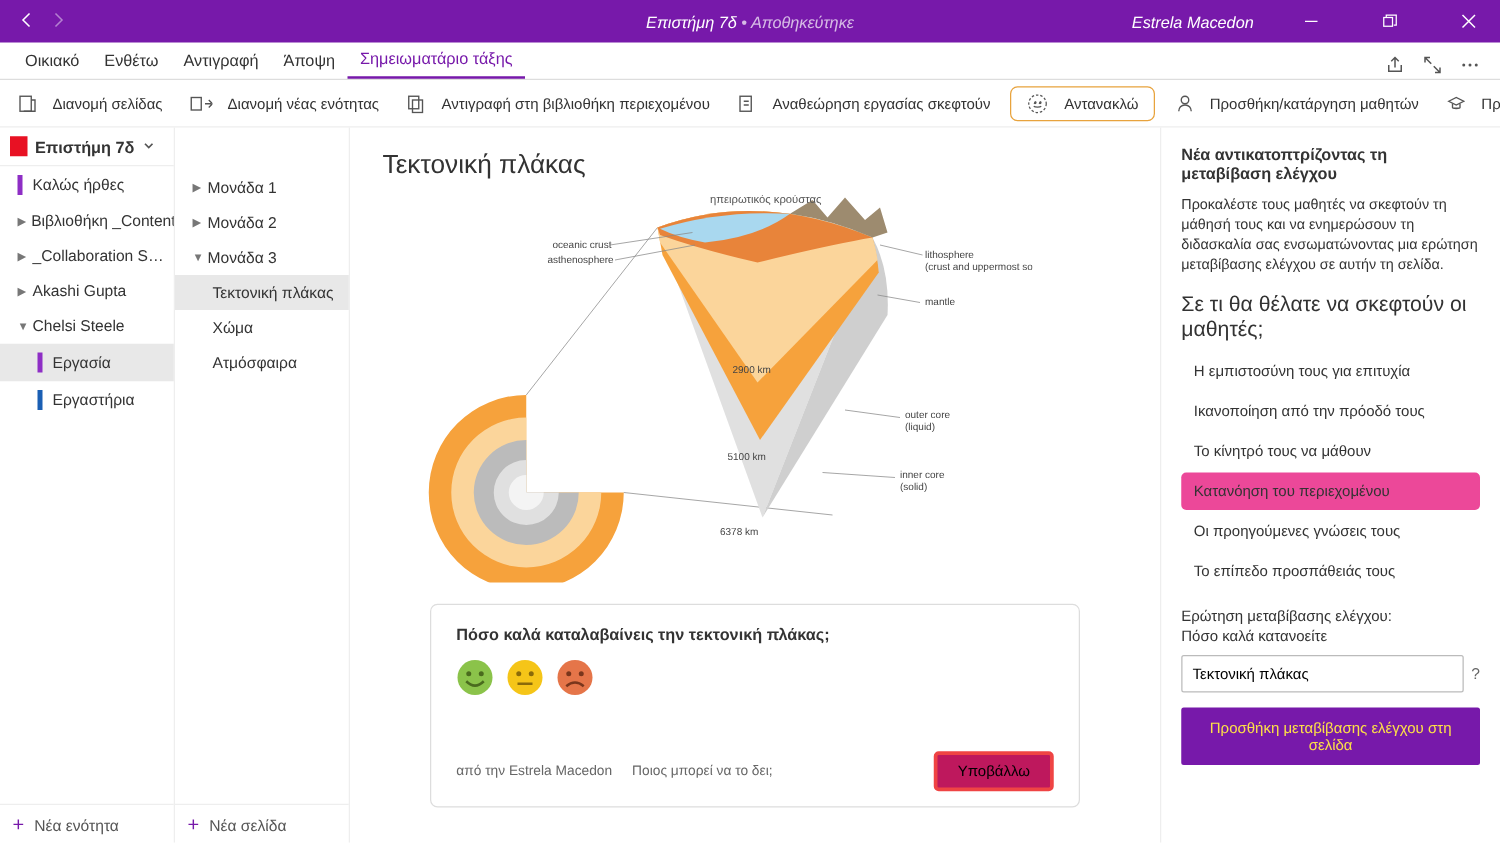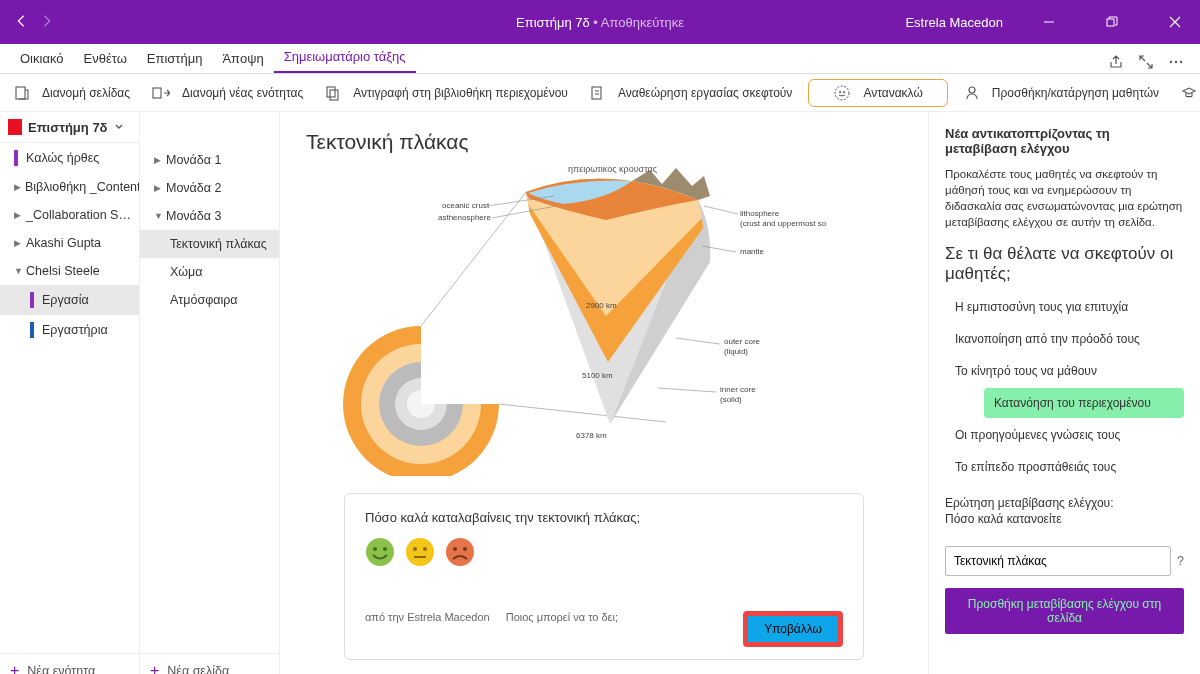--- a/index.html
+++ b/index.html
@@ -1,30 +1,30 @@
 <!DOCTYPE html>
 <html><head>
 <meta charset="utf-8">
 <style>
 * { box-sizing: border-box; margin: 0; padding: 0; font-family: "Segoe UI", Arial, sans-serif; }
 body { width: 1200px; height: 674px; overflow: hidden; background: #fff; font-size: 13px; color: #333; }
-.titlebar { height: 44px; background: #7719aa; color: #fff; display: flex; align-items: center; position: relative; }
+.titlebar { height: 34px; background: #7719aa; color: #fff; display: flex; align-items: center; position: relative; font-style: italic; }
 .titlebar .nav { display: flex; gap: 12px; padding-left: 14px; }
 .titlebar .title { position: absolute; left: 50%; transform: translateX(-50%); font-size: 13px; }
 .titlebar .title .saved { opacity: .7; }
 .titlebar .right { position: absolute; right: 8px; display: flex; align-items: center; gap: 29px; }
 .titlebar .wbtn { width: 34px; height: 30px; display: flex; align-items: center; justify-content: center; }
 .tabs { height: 30px; display: flex; align-items: flex-end; border-bottom: 1px solid #ddd; padding: 0 10px; }
 .tabs .tab { padding: 7px 10px; font-size: 13px; cursor: pointer; }
 .tabs .tab.active { color: #7719aa; border-bottom: 2px solid #7719aa; }
 .tabs .spacer { flex: 1; }
 .tabs .titletools { display: flex; gap: 14px; padding-right: 6px; }
 .ribbon { height: 38px; display: flex; align-items: center; padding: 0 8px; gap: 10px; border-bottom: 1px solid #eee; font-size: 12px; }
 .ribbon .ritem { display: flex; align-items: center; gap: 12px; padding: 4px 6px; border-radius: 4px; cursor: pointer; white-space: nowrap; }
-.ribbon .ritem.hl { border: 1.5px solid #e8a33d; border-radius: 6px; padding: 4px 24px; }
+.ribbon .ritem.hl { border: 1.5px solid #e8a33d; border-radius: 6px; padding: 4px 12px; }
 .workspace { display: flex; height: calc(674px - 30px - 30px - 38px); }
 .leftrail { width: 40px; background: #f3f3f3; display: flex; flex-direction: column; align-items: center; padding-top: 6px; gap: 14px; border-right: 1px solid #e5e5e5; position: relative; }
 .leftrail .railbtn { width: 28px; height: 28px; display: flex; align-items: center; justify-content: center; border-radius: 4px; }
 .leftrail .railbtn.active { background: #7719aa; color: #fff; }
 .avatar-circle { position: absolute; bottom: 12px; width: 26px; height: 26px; border-radius: 50%; background: #c9e3f0; color: #2a5e7d; font-size: 10px; display: flex; align-items: center; justify-content: center; }
 .nav1 { width: 140px; border-right: 1px solid #eee; display: flex; flex-direction: column; }
 .nav2 { width: 140px; border-right: 1px solid #eee; display: flex; flex-direction: column; }
 .nb-title { display: flex; align-items: center; gap: 6px; padding: 7px 8px; font-weight: 600; font-size: 13px; border-bottom: 1px solid #eee; }
 .nb-icon { width: 14px; height: 16px; background: #e81123; display: inline-block; }
 .nav-item { display: flex; align-items: center; gap: 4px; padding: 7px 8px 7px 14px; font-size: 12.5px; cursor: pointer; white-space: nowrap; overflow: hidden; text-overflow: ellipsis; }
@@ -33,37 +33,37 @@
 .nav-item.sel { background: #e8e8e8; }
 .tag { width: 4px; height: 16px; display: inline-block; margin-right: 4px; }
 .tag.purple { background: #8e2ec5; }
 .tag.blue { background: #1a5fb4; }
 .nav-footer { margin-top: auto; padding: 8px 10px; font-size: 12.5px; display: flex; align-items: center; gap: 8px; color: #555; border-top: 1px solid #eee; }
 .plus { color: #7719aa; font-size: 16px; font-weight: 300; }
 .canvas { flex: 1; padding: 18px 26px; overflow: hidden; }
 .page-title { font-size: 21px; margin-bottom: 12px; }
 .diagram { width: 520px; height: 310px; margin: 0 auto 14px; }
 .poll { border: 1px solid #ddd; border-radius: 6px; padding: 16px 20px 12px; width: 520px; margin: 0 auto; }
-.poll-q { margin-bottom: 12px; font-size: 13px; }
+.poll-q { margin-bottom: 12px; font-size: 13px; font-weight: bold; }
 .emoji-row { display: flex; gap: 10px; margin-bottom: 24px; }
 .emoji { width: 30px; height: 30px; border-radius: 50%; display: inline-block; }
-.poll-footer { display: flex; align-items: flex-start; gap: 16px; font-size: 11px; color: #666; margin-top: 44px; }
-.submit-btn { margin-left: auto; border: 5px solid #ef4444; background: #0ea5e9; padding: 6px 16px; border-radius: 4px; font-size: 12px; }
+.poll-footer { display: flex; align-items: center; gap: 16px; font-size: 11px; color: #666; margin-top: 44px; }
+.submit-btn { margin-left: auto; border: 3px solid #ef4444; background: #be185d; padding: 6px 16px; border-radius: 4px; font-size: 12px; }
 .rpanel { width: 272px; padding: 14px 16px; border-left: 1px solid #eee; overflow: auto; font-size: 12.5px; }
 .rpanel h3 { font-size: 13px; font-weight: 600; margin-bottom: 10px; }
 .rpanel p.desc { font-size: 11.5px; line-height: 1.4; margin-bottom: 14px; }
 .rpanel .subhead { font-size: 17px; margin-bottom: 8px; }
 .choice { padding: 8px 10px; border-radius: 4px; font-size: 12px; cursor: pointer; margin-bottom: 2px; }
-.choice.sel { background: #86efac; margin-left: 39px; }
+.choice.sel { background: #ec4899; }
 .field-label { font-size: 12px; margin: 14px 0 2px; }
-.field-sub { font-size: 12px; margin-bottom: 20px; }
+.field-sub { font-size: 12px; margin-bottom: 8px; }
 .input-row { display: flex; align-items: center; gap: 6px; }
 .text-input { flex: 1; border: 1px solid #bbb; padding: 7px 8px; font-size: 12px; border-radius: 2px; }
 .help { color: #666; }
-.add-btn { width: 100%; background: #7719aa; color: #86efac; border: none; padding: 9px; font-size: 12px; border-radius: 2px; margin-top: 12px; cursor: pointer; }
+.add-btn { width: 100%; background: #7719aa; color: #fde047; border: none; padding: 9px; font-size: 12px; border-radius: 2px; margin-top: 12px; cursor: pointer; }
 svg .lbl { font-size: 9px; fill: #555; }
 svg .ll  { font-size: 8px; fill: #444; }
 svg .line { stroke: #888; stroke-width: 0.6; fill: none; }
 </style>
 </head>
 <body>
 
 <div class="titlebar">
   <div class="nav">
     <span><svg width="14" height="14" viewBox="0 0 16 16" stroke="#fff" fill="none" stroke-width="1.4">
@@ -93,21 +93,21 @@
         <svg width="12" height="12" stroke="#fff" stroke-width="1.2">
           <path d="M1 1l10 10M11 1 1 11"></path>
         </svg>
       </span>
   </div>
 </div>
 
 <div class="tabs">
   <div class="tab">Οικιακό</div>
   <div class="tab">Ενθέτω</div>
-  <div class="tab">Επιστήμη</div>
+  <div class="tab">Αντιγραφή</div>
   <div class="tab">Άποψη</div>
   <div class="tab active">Σημειωματάριο τάξης</div>
   <div class="spacer"></div>
   <div class="titletools">
     <span><svg width="16" height="16" fill="none" stroke="#555" stroke-width="1.2">
           <path d="M3 8v5h10V8M8 2v8M5 5l3-3 3 3"></path>
         </svg></span>
     <span><svg width="16" height="16" fill="none" stroke="#555" stroke-width="1.2">
           <path d="M2 6V2h4M14 10v4h-4M2 2l5 5M14 14l-5-5"></path>
         </svg></span>

